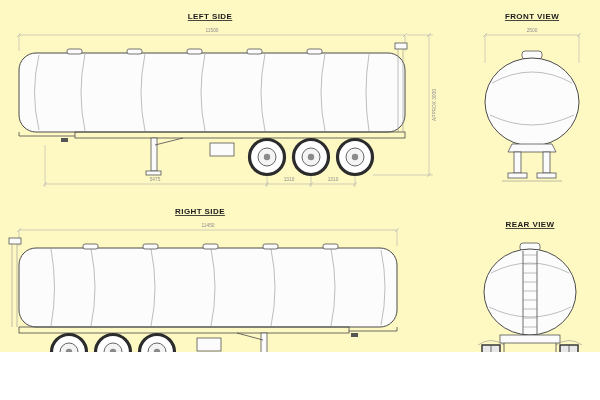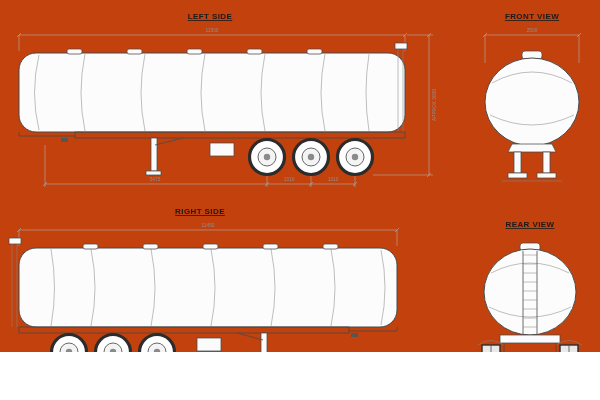--- a/index.html
+++ b/index.html
@@ -1,16 +1,16 @@
 <!DOCTYPE html>
 <html><head>
 <meta charset="utf-8">
 <style>
   html,body{margin:0;padding:0;background:#fff;}
-  .canvas{position:relative;width:600px;height:352px;background:#c2410c;overflow:hidden;
+  .canvas{position:relative;width:600px;height:352px;background:#fef9c3;overflow:hidden;
           font-family:"Liberation Sans",sans-serif;}
   .view{position:absolute;display:block;}
   text{font-family:"Liberation Sans",sans-serif;}
   .t-title{font-size:8px;font-weight:bold;fill:#1b1b1b;letter-spacing:.4px;text-decoration:underline;}
   .t-dim{font-size:4.8px;fill:#8f8f8f;}
   .ln-med{stroke:#4a4a4a;stroke-width:.8;fill:none;}
   .ln-thin{stroke:#8a8a8a;stroke-width:.55;fill:none;}
   .dim-ln{stroke:#b0b0b0;stroke-width:.6;fill:none;}
   .fill-body{fill:#fcfcfc;stroke:#4a4a4a;stroke-width:1;}
   .fill-sm{fill:#fbfbfb;stroke:#4a4a4a;stroke-width:.75;}

